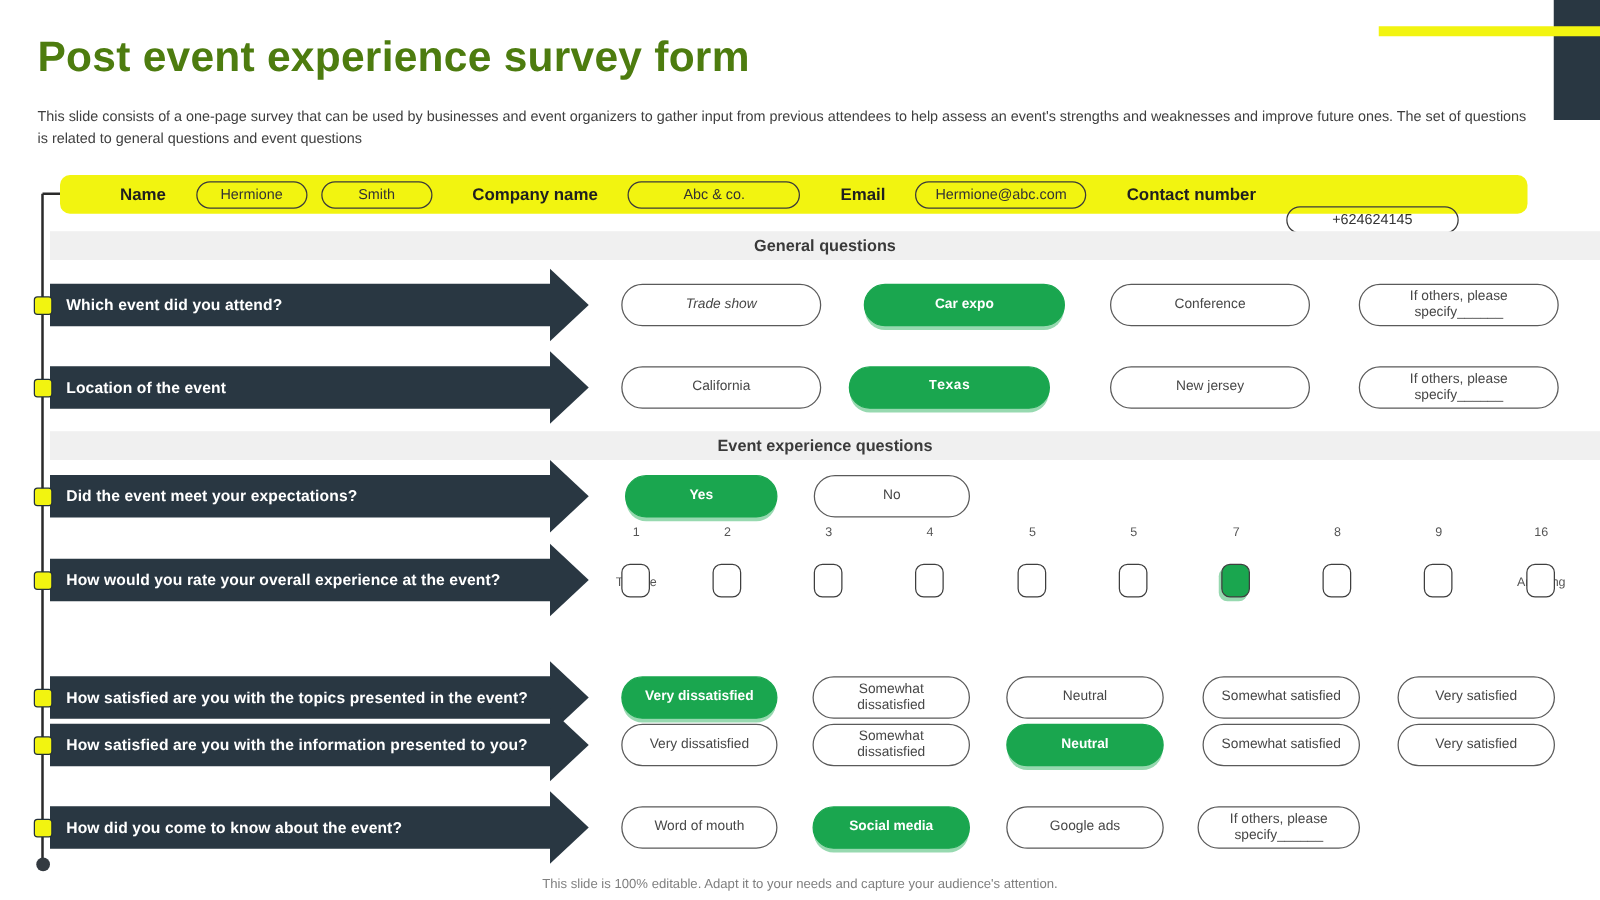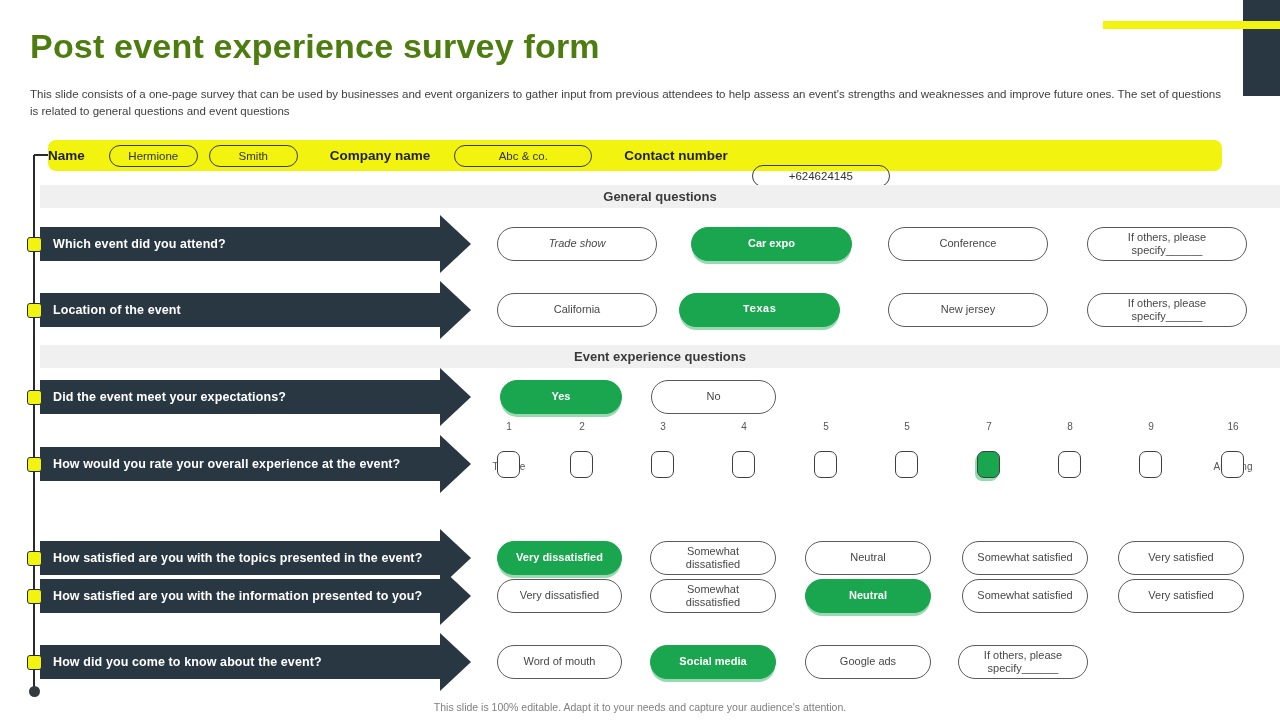--- a/index.html
+++ b/index.html
@@ -19,21 +19,21 @@
   }
   .corner-block{position:absolute;left:1243px;top:0;width:37px;height:96px;background:#293742;}
   .accent-strip{position:absolute;left:1103px;top:21px;width:177px;height:8px;background:#f2f410;z-index:5;}
   
   .rail-line{position:absolute;left:33px;top:155px;width:2px;height:536px;background:#2a2a2a;}
   .rail-connector{position:absolute;left:34px;top:154px;width:15px;height:2px;background:#2a2a2a;}
   .rail-dot{position:absolute;left:29px;top:686px;width:11px;height:11px;border-radius:50%;background:#333a40;}
   
   .info-bar{
     position:absolute;left:48px;top:140px;width:1174px;height:31px;border-radius:8px;
-    background:#f2f410;display:flex;align-items:center;box-sizing:border-box;
+    background:#f2f410;display:flex;align-items:center;padding-left:48px;box-sizing:border-box;
   }
   .info-label{font-size:13.5px;font-weight:bold;color:#1f1f1f;margin-right:24px;white-space:nowrap;}
   .info-pill{
     height:22px;border:1.3px solid #3a3a3a;border-radius:12px;margin-right:11px;
     display:flex;align-items:center;justify-content:center;
     font-size:11.5px;color:#333;padding:0 10px;box-sizing:border-box;white-space:nowrap;background:transparent;
   }
   .info-field{display:flex;align-items:center;margin-right:21px;}
   
   .band{
@@ -97,20 +97,24 @@
     <div class="info-field">
       <span class="info-label">Name</span>
       <div class="info-pill" style="min-width: 89px;">Hermione</div>
       <div class="info-pill" style="min-width: 89px;">Smith</div>
     </div>
     <div class="info-field">
       <span class="info-label">Company name</span>
       <div class="info-pill" style="min-width: 138px;">Abc &amp; co.</div>
     </div>
     <div class="info-field">
+      <span class="info-label">Email</span>
+      <div class="info-pill" style="min-width: 137px;">Hermione@abc.com</div>
+    </div>
+    <div class="info-field">
       <span class="info-label">Contact number</span>
       <div class="info-pill" style="min-width: 138px; margin-top: 40px;">+624624145</div>
     </div>
   </div>
 
 <div id="rows-root">
     <div class="band" style="top: 185px;">General questions</div>
     <div class="qrow" style="top: 215px;">
       <div class="marker" style="top: 21.5px;"></div>
       <div class="arrow-bar" style="top: 12px;">

